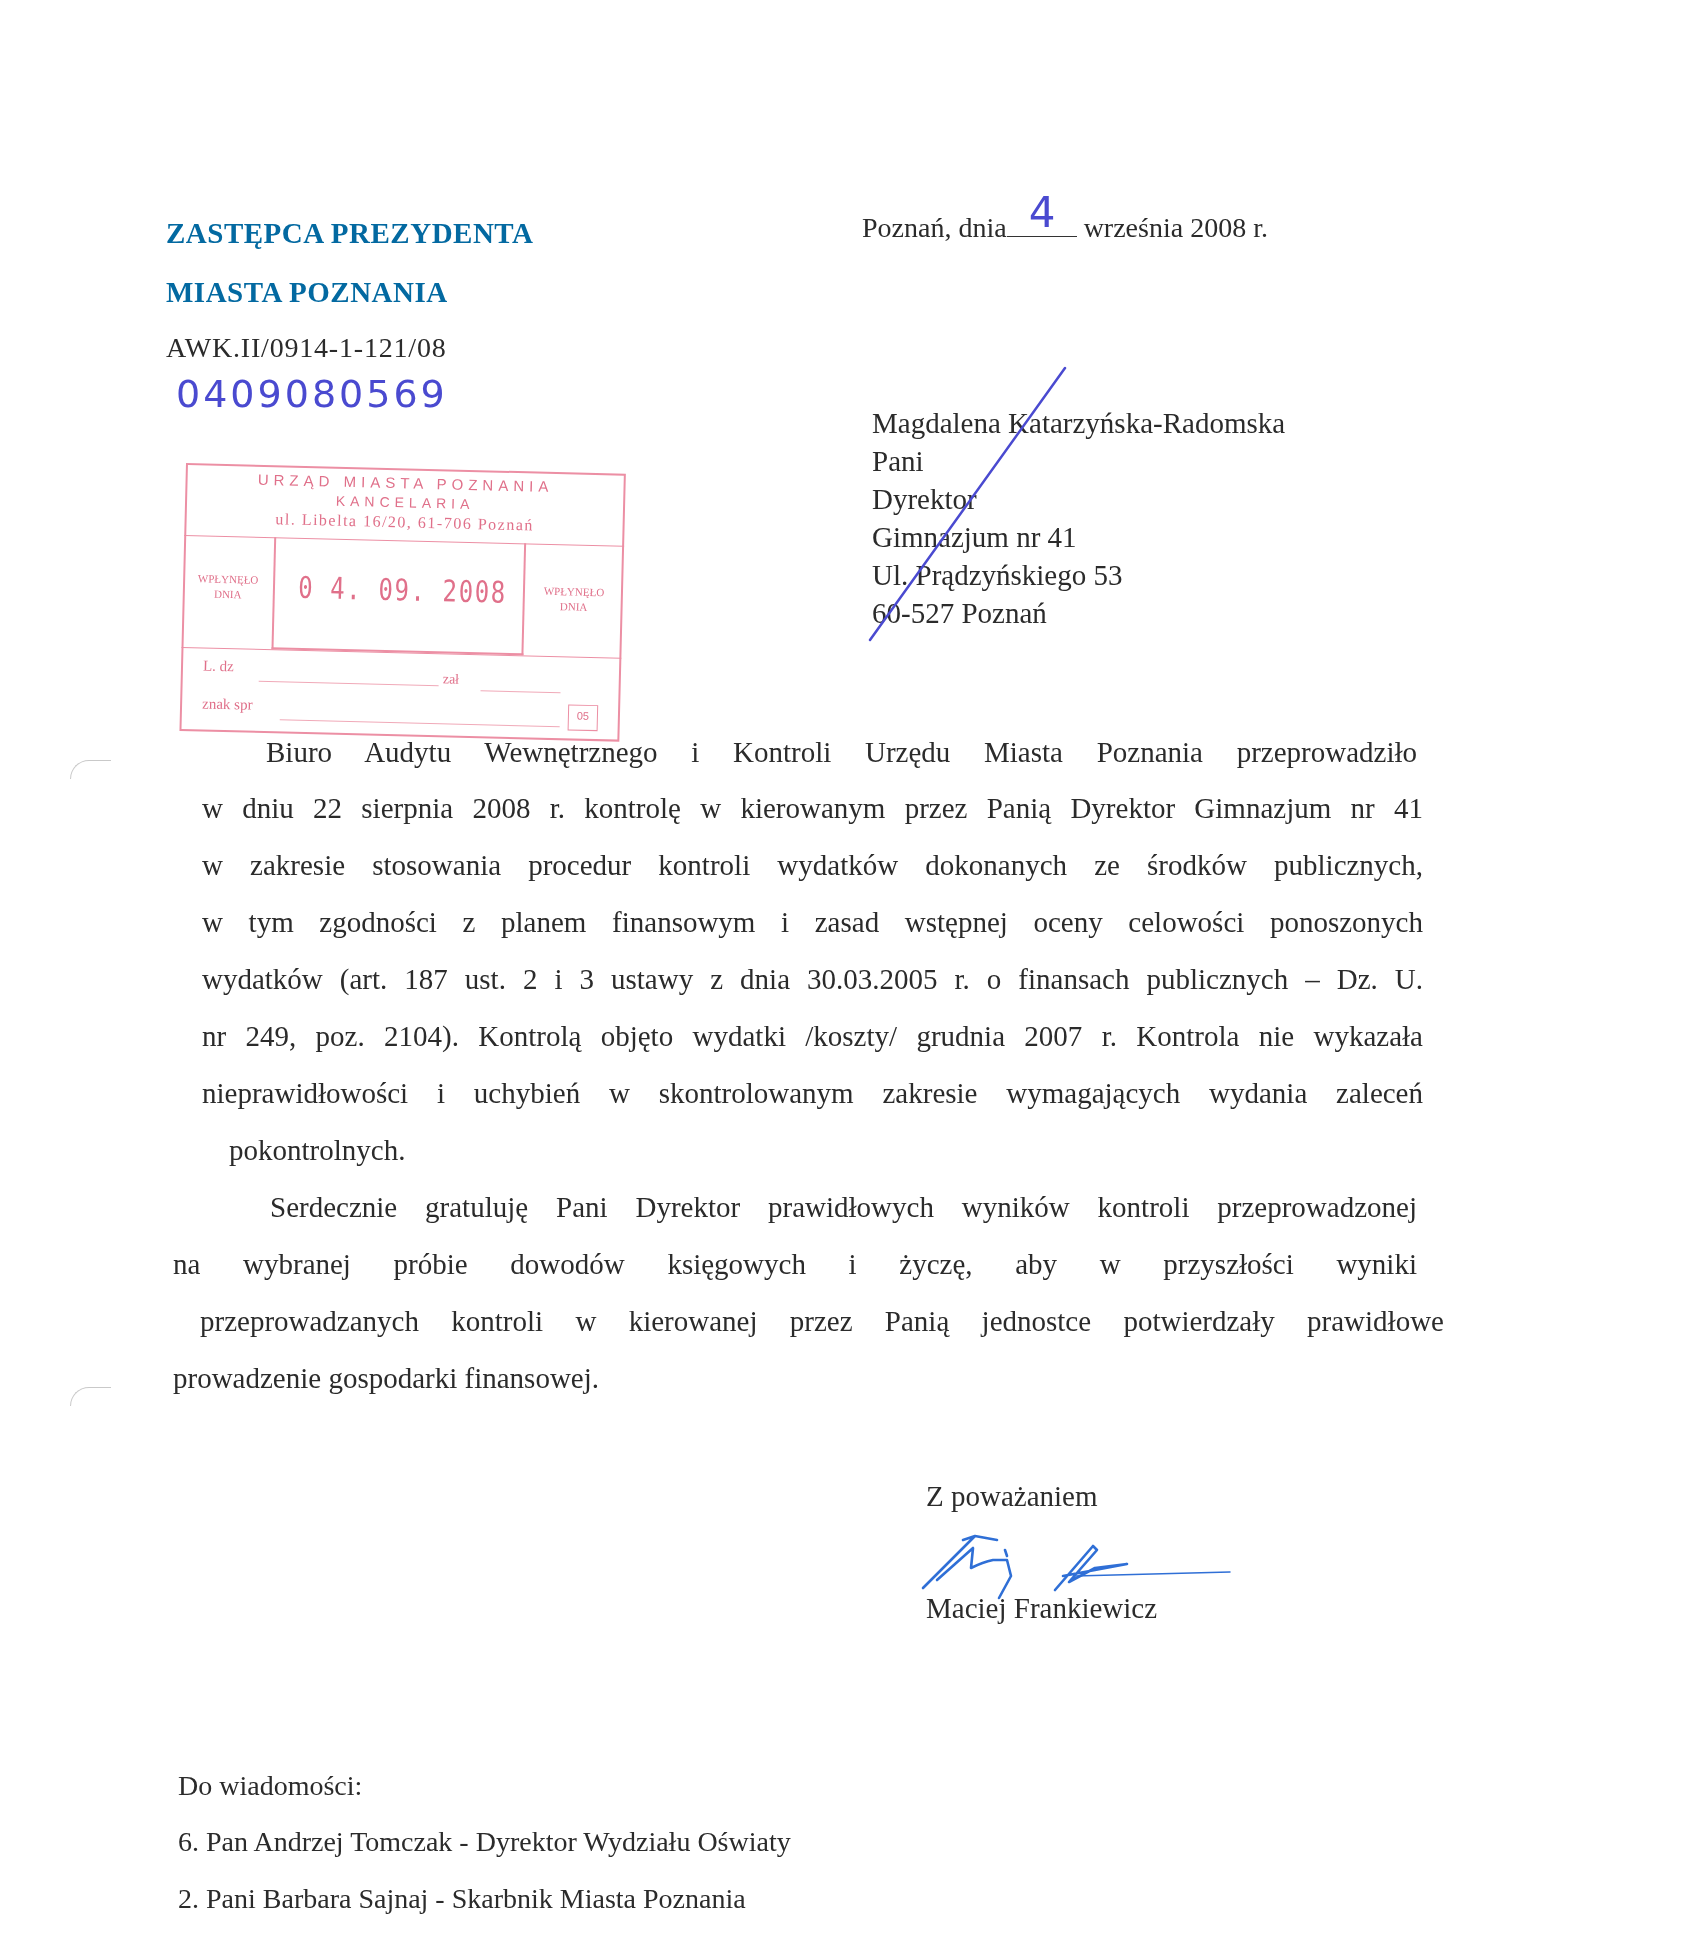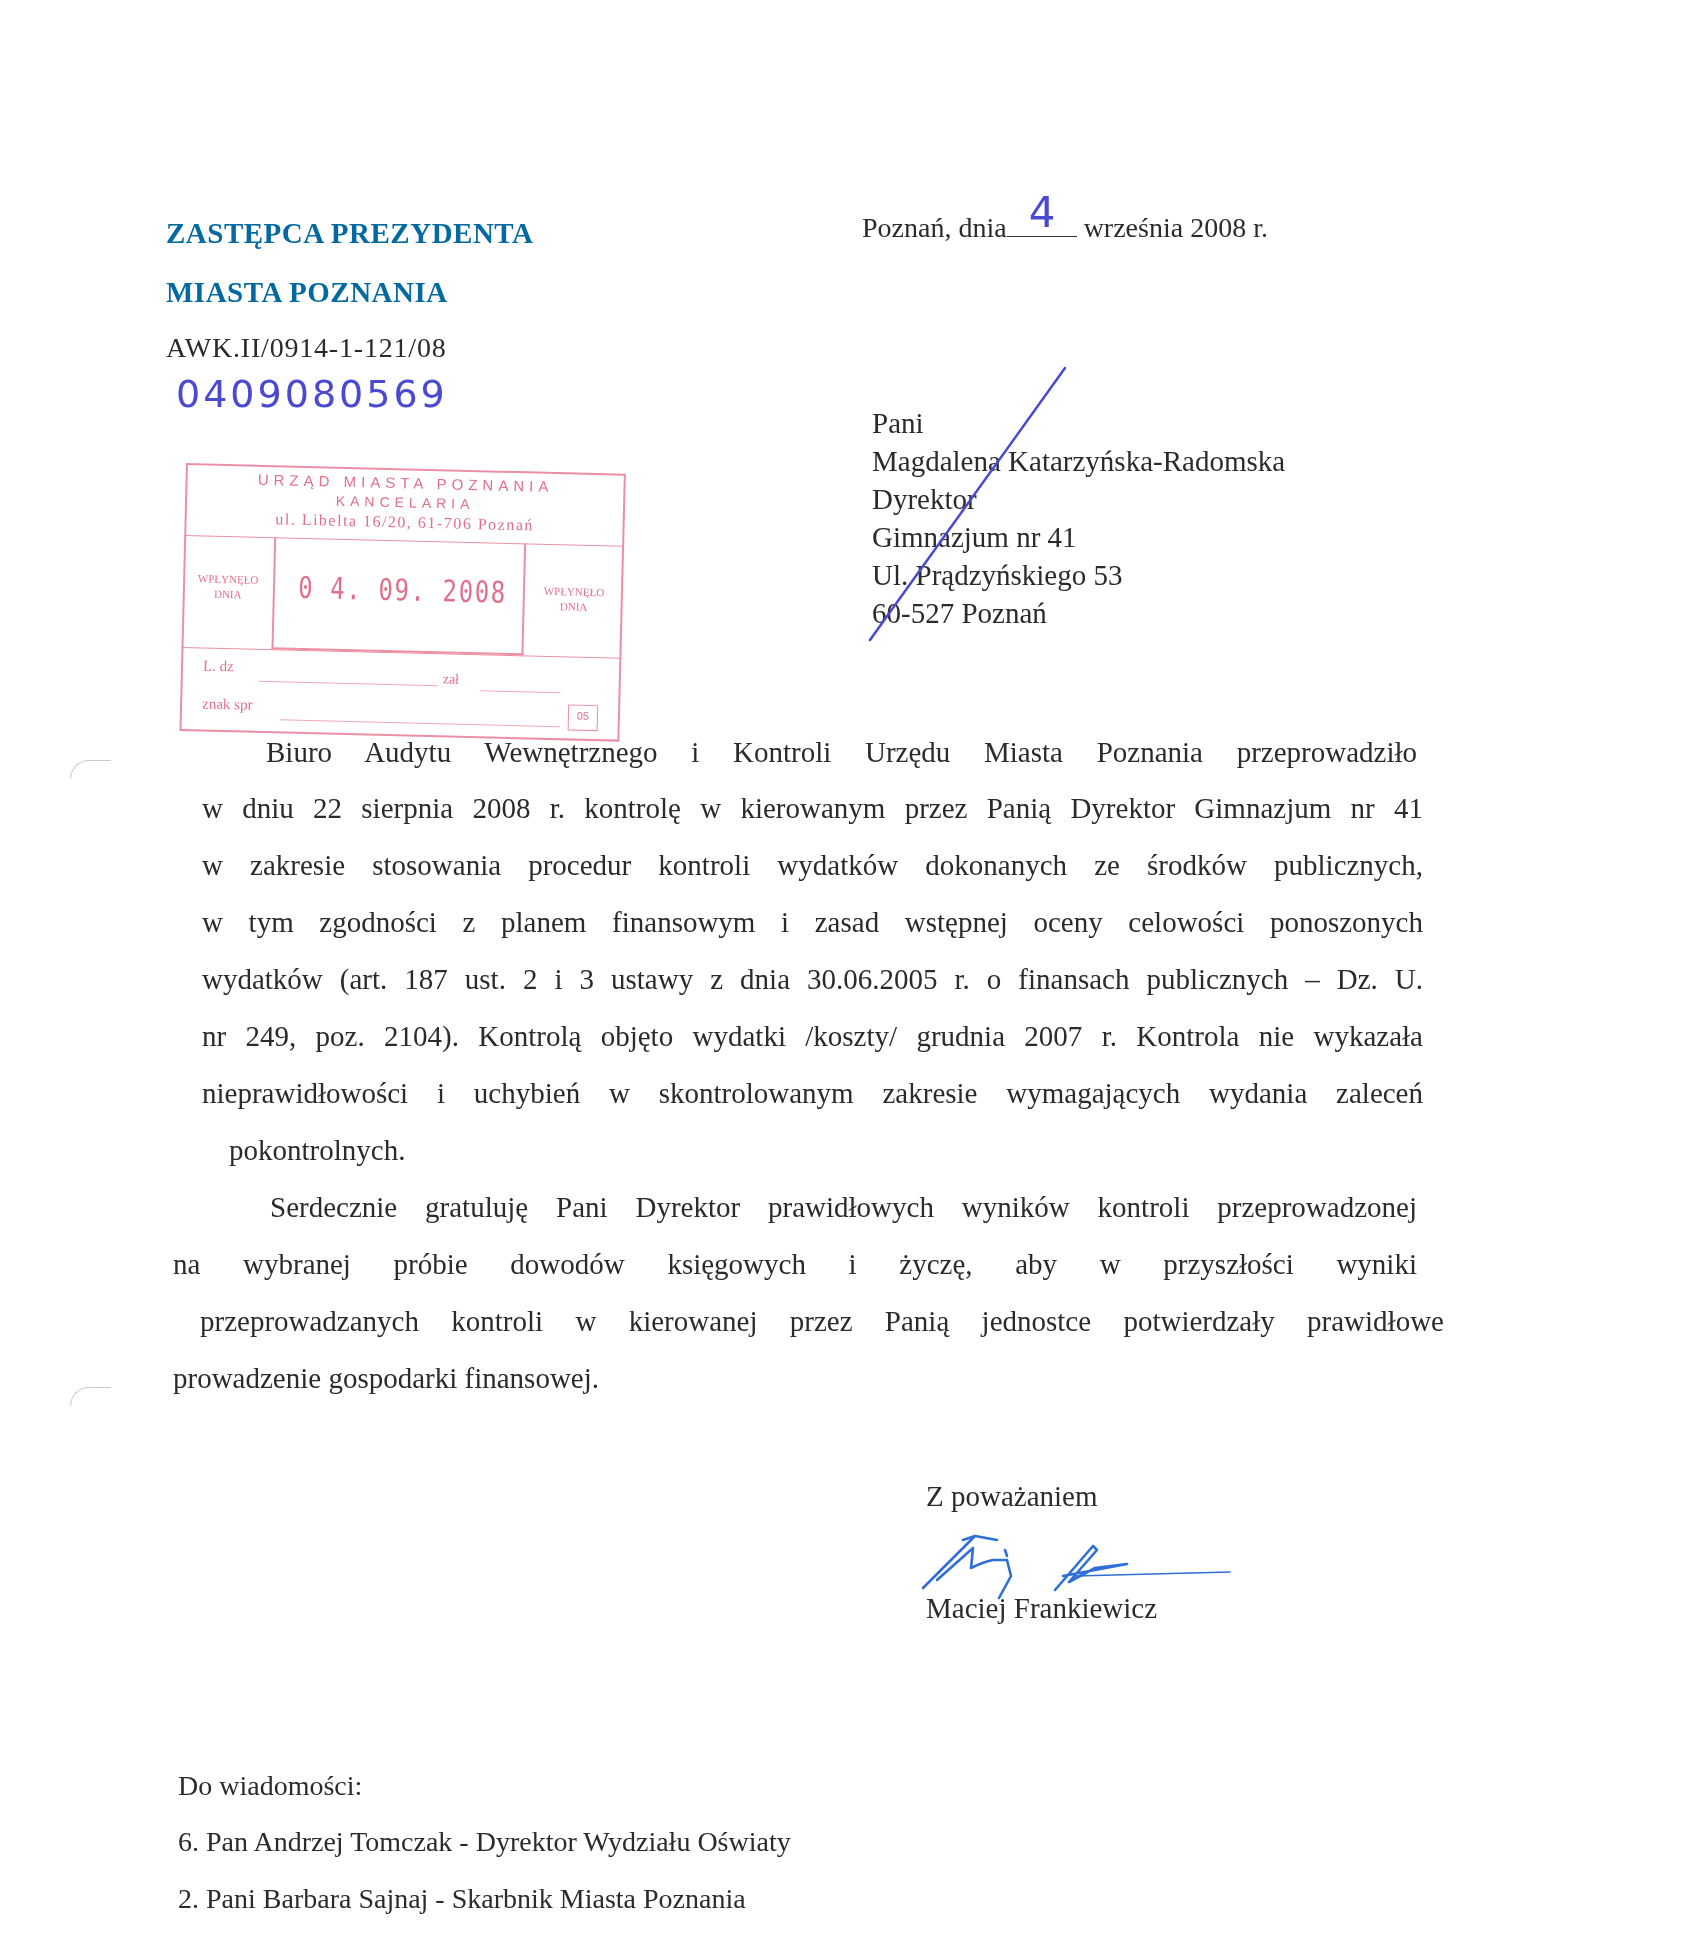--- a/index.html
+++ b/index.html
@@ -36,22 +36,22 @@
 <div class="abs head" style="left:166px;top:276px;">MIASTA POZNANIA</div>
 <div class="abs ref" style="left:166px;top:332px;">AWK.II/0914-1-121/08</div>
 <div class="abs hand" style="left:176px;top:372px;font-size:38px;letter-spacing:3px;">0409080569</div>
 
 <div class="abs date" style="left:862px;top:210px;">
   <span>Poznań, dnia</span><span style="display:inline-block;width:70px;border-bottom:1.5px solid #333;position:relative;height:26px;vertical-align:baseline;"><span class="hand" style="position:absolute;left:22px;top:-22px;font-size:42px;">4</span></span>
   <span>września 2008 r.</span>
 </div>
 
 <div class="abs recip" style="top:404px;">
+  <div>Magdalena Katarzyńska-Radomska</div>
   <div>Pani</div>
-  <div>Magdalena Katarzyńska-Radomska</div>
   <div>Dyrektor</div>
   <div>Gimnazjum nr 41</div>
   <div>Ul. Prądzyńskiego 53</div>
   <div>60-527 Poznań</div>
 </div>
 <svg class="abs" style="left:860px;top:360px;" width="220" height="290">
   <line x1="205" y1="8" x2="10" y2="280" stroke="#4a4ad0" stroke-width="2.5" stroke-linecap="round"></line>
 </svg>
 
 <div class="stamp">
@@ -78,21 +78,21 @@
   <div class="t" style="left:22px;top:232px;font-size:15px;font-family:'Liberation Serif',serif;">znak spr</div>
   <div class="dash" style="left:100px;top:254px;width:280px;"></div>
   <div class="frame" style="left:388px;top:232px;width:30px;height:26px;border-width:1px;"></div>
   <div class="t" style="left:388px;width:30px;top:237px;font-size:11px;">05</div>
 </div>
 
 <div class="abs body-line" style="top:736px;left:266px;width:1151px;">Biuro Audytu Wewnętrznego i Kontroli Urzędu Miasta Poznania przeprowadziło</div>
 <div class="abs body-line" style="top:792px;">w dniu 22 sierpnia 2008 r. kontrolę w kierowanym przez Panią Dyrektor Gimnazjum nr 41</div>
 <div class="abs body-line" style="top:849px;">w zakresie stosowania procedur kontroli wydatków dokonanych ze środków publicznych,</div>
 <div class="abs body-line" style="top:906px;">w tym zgodności z planem finansowym i zasad wstępnej oceny celowości ponoszonych</div>
-<div class="abs body-line" style="top:963px;">wydatków (art. 187 ust. 2 i 3 ustawy z dnia 30.06.2005 r. o finansach publicznych – Dz. U.</div>
+<div class="abs body-line" style="top:963px;">wydatków (art. 187 ust. 2 i 3 ustawy z dnia 30.03.2005 r. o finansach publicznych – Dz. U.</div>
 <div class="abs body-line" style="top:1020px;">nr 249, poz. 2104). Kontrolą objęto wydatki /koszty/ grudnia 2007 r. Kontrola nie wykazała</div>
 <div class="abs body-line" style="top:1077px;">nieprawidłowości i uchybień w skontrolowanym zakresie wymagających wydania zaleceń</div>
 <div class="abs body-line last" style="top:1134px;margin-left:27px;">pokontrolnych.</div>
 
 <div class="abs body-line p2" style="top:1191px;left:270px;width:1147px;">Serdecznie gratuluję Pani Dyrektor prawidłowych wyników kontroli przeprowadzonej</div>
 <div class="abs body-line p2" style="top:1248px;">na wybranej próbie dowodów księgowych i życzę, aby w przyszłości wyniki</div>
 <div class="abs body-line p2" style="top:1305px;margin-left:27px;">przeprowadzanych kontroli w kierowanej przez Panią jednostce potwierdzały prawidłowe</div>
 <div class="abs body-line p2 last" style="top:1362px;">prowadzenie gospodarki finansowej.</div>
 
 <div class="abs sig" style="left:926px;top:1480px;">Z  poważaniem</div>

